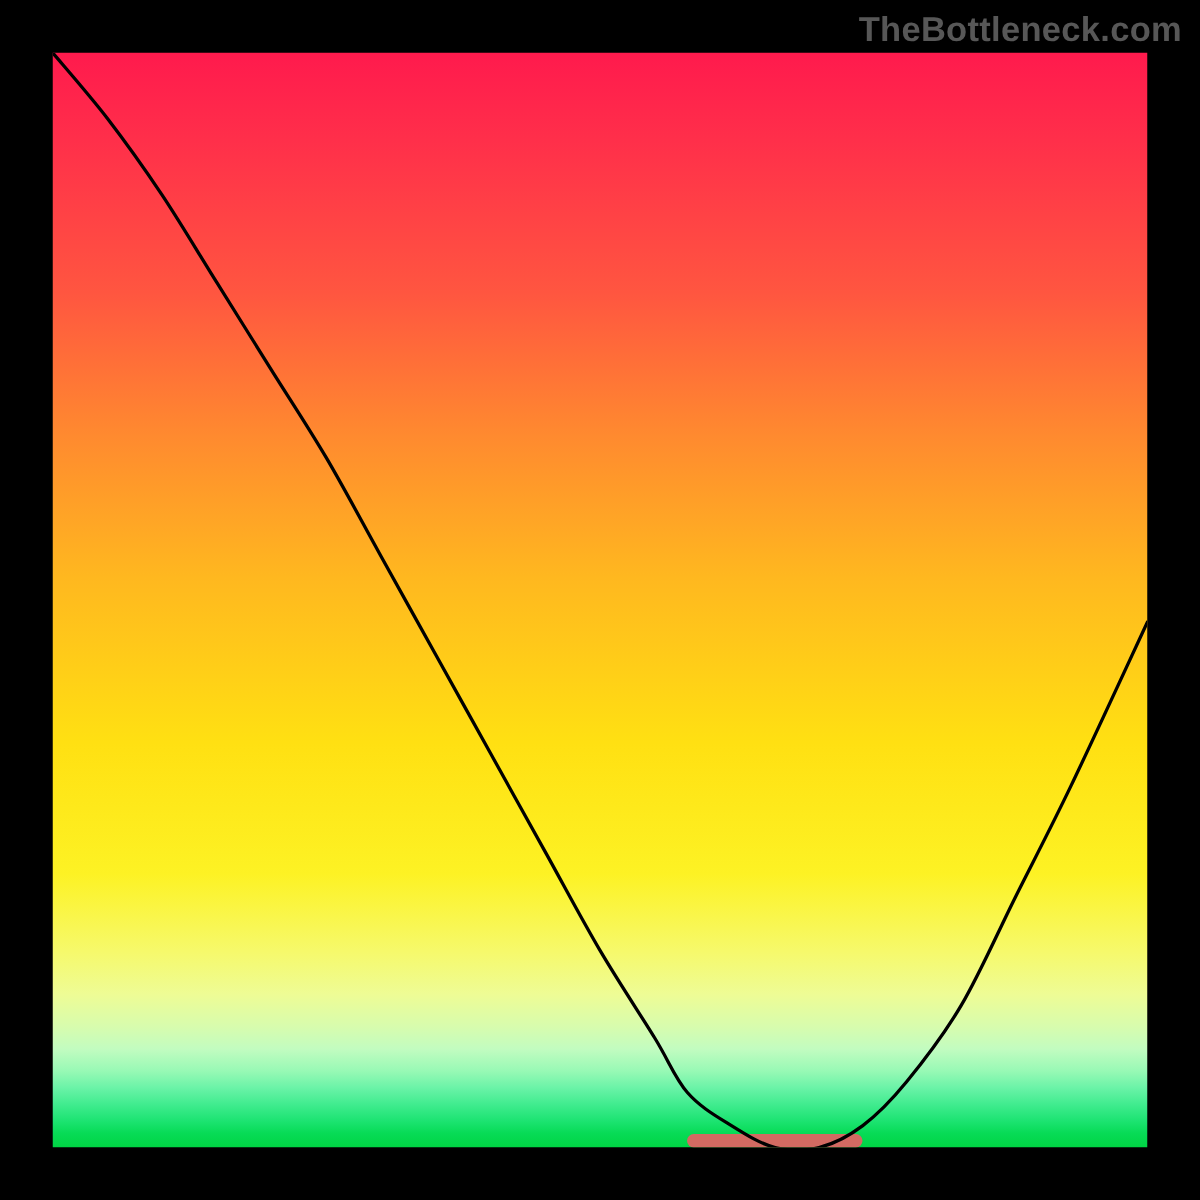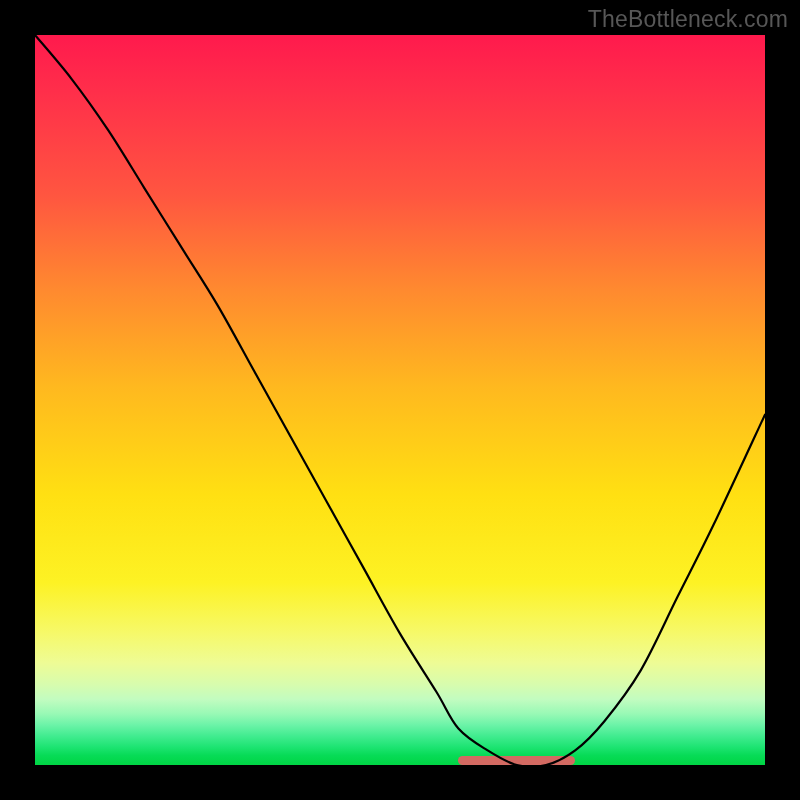--- a/index.html
+++ b/index.html
@@ -16,21 +16,21 @@
     width: 800px;
     height: 800px;
     background: #000;
   }
   .watermark {
     position: absolute;
     top: 6px;
     right: 12px;
     color: #575757;
     font-size: 23px;
-    font-weight: 400;
+    font-weight: 700;
     letter-spacing: 0.2px;
     z-index: 10;
   }
   .plot {
     position: absolute;
     left: 35px;
     top: 35px;
     width: 730px;
     height: 730px;
     overflow: hidden;

